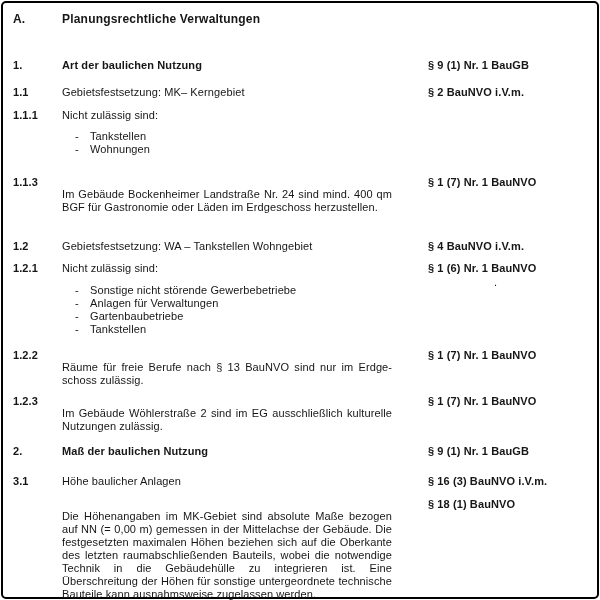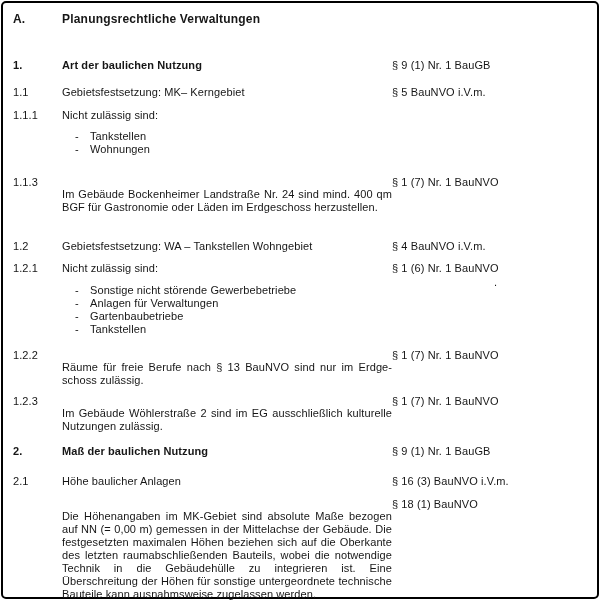--- a/index.html
+++ b/index.html
@@ -7,23 +7,23 @@
     width:600px;height:600px;position:relative;overflow:hidden;
     background:#fff;color:#161616;
     font-family:"Liberation Sans",sans-serif;
     font-size:11px;line-height:13px;letter-spacing:0.1px;
   }
   .frame{position:absolute;inset:1px;border:2px solid #000;border-radius:5px;pointer-events:none;}
   .row{
     position:absolute;left:13px;right:6px;
     display:grid;grid-template-columns:49px 330px 1fr;align-items:start;
   }
-  .num{grid-column:1;}
+  .num{grid-column:1;font-weight:bold;}
   .cell{grid-column:2;}
-  .ref{grid-column:3;white-space:nowrap;}
+  .ref{grid-column:3;margin-left:36px;white-space:nowrap;font-weight:bold;}
   .b{font-weight:bold;}
   .u{text-underline-offset:2px;text-decoration-thickness:1px;}
   .just{text-align:justify;margin-top:12px;}
   .headA{font-size:12px;letter-spacing:0.2px;}
   .bullets{display:flex;flex-direction:column;}
   .bullet{display:flex;padding-left:13px;}
   .dash{width:15px;flex:none;}
   .speck{position:absolute;left:494px;top:276px;font-size:11px;}
   
   #rA{top:13px}
@@ -53,21 +53,21 @@
 
 <div class="row" id="r1">
   <span class="num b">1.</span>
   <span class="cell b">Art der baulichen Nutzung</span>
   <span class="ref">§ 9 (1) Nr. 1 BauGB</span>
 </div>
 
 <div class="row" id="r1_1">
   <span class="num">1.1</span>
   <span class="cell"><span class="u">Gebietsfestsetzung: MK– Kerngebiet</span></span>
-  <span class="ref">§ 5 BauNVO i.V.m.</span>
+  <span class="ref">§ 2 BauNVO i.V.m.</span>
 </div>
 
 <div class="row" id="r1_1_1">
   <span class="num">1.1.1</span>
   <span class="cell">Nicht zulässig sind:</span>
 </div>
 
 <div class="row" id="rb1">
   <span class="num"></span>
   <div class="cell bullets">
@@ -136,21 +136,21 @@
   <span class="ref">§ 1 (7) Nr. 1 BauNVO</span>
 </div>
 
 <div class="row" id="r2">
   <span class="num b">2.</span>
   <span class="cell b">Maß der baulichen Nutzung</span>
   <span class="ref">§ 9 (1) Nr. 1 BauGB</span>
 </div>
 
 <div class="row" id="r2_1">
-  <span class="num">2.1</span>
+  <span class="num">3.1</span>
   <span class="cell"><span class="u">Höhe baulicher Anlagen</span></span>
   <span class="ref">§ 16 (3) BauNVO i.V.m.</span>
 </div>
 
 <div class="row" id="rp2_1">
   <span class="num"></span>
   <div class="cell just">Die Höhenangaben im MK-Gebiet sind absolute Maße bezogen auf NN (= 0,00 m) gemessen in der Mittelachse der Gebäude. Die festgesetzten maximalen Höhen beziehen sich auf die O­berkante des letzten raumabschließenden Bauteils, wobei die notwendige Technik in die Gebäudehülle zu integrieren ist. Eine Überschreitung der Höhen für sonstige untergeordnete techni­sche Bauteile kann ausnahmsweise zugelassen werden.</div>
   <span class="ref">§ 18 (1) BauNVO</span>
 </div>
 

